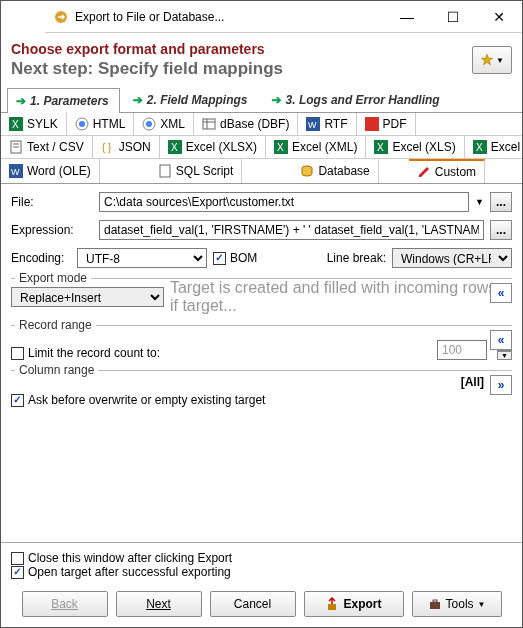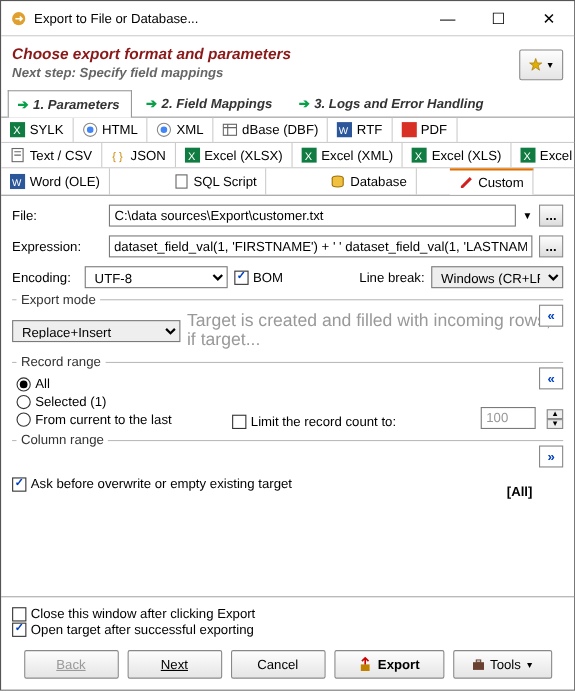--- a/index.html
+++ b/index.html
@@ -1,43 +1,43 @@
 <!DOCTYPE html>
 <html><head>
 <meta charset="utf-8">
 <style>
   * { box-sizing: border-box; }
   body { margin:0; font-family: "Segoe UI", Tahoma, sans-serif; font-size:12px; background:#fff; color:#000; }
   .window { width:523px; height:628px; border:1px solid #555; display:flex; flex-direction:column; background:#fff; }
-  .titlebar { height:32px; display:flex; align-items:center; padding-left:8px; border-bottom:1px solid #ccc; }
+  .titlebar { height:32px; display:flex; align-items:center; padding-left:8px; border-bottom:1px solid #ccc;margin-left:44px; }
   .titlebar .icon { width:16px; height:16px; margin-right:6px; }
   .titlebar .title { flex:1; }
   .title-buttons { display:flex; }
   .title-buttons div { width:46px; height:32px; display:flex; align-items:center; justify-content:center; font-size:14px; }
-  .header { padding:8px 10px 4px; display:flex; align-items:flex-end; justify-content:space-between;font-style:italic; }
+  .header { padding:8px 10px 4px; display:flex; align-items:center; justify-content:space-between; }
   .header-left { }
   .header-title { font-size:14px; font-weight:bold; color:#8a1a1a; }
-  .header-sub { font-size:12px; font-weight:bold; color:#666; margin-top:2px; }
+  .header-sub { font-size:17px; font-weight:bold; color:#666; margin-top:2px; }
   .star-btn { width:40px; height:28px; border:1px solid #888; background:linear-gradient(#fdfdfd,#e5e5e5); border-radius:2px; display:flex; align-items:center; justify-content:center; }
   .tabs { display:flex; border-bottom:1px solid #999; padding:0 6px; margin-top:4px; }
   .tab { padding:5px 10px 5px 8px; display:flex; align-items:center; gap:4px; font-style:italic; font-weight:bold; color:#333; margin-right:4px; border:1px solid transparent; border-bottom:none; }
   .tab .arrow { color:#0aa04a; font-style:normal; font-weight:bold; }
   .tab.active { border-color:#999; background:#fff; position:relative; top:1px; }
   .format-rows { border-bottom:1px solid #999; }
   .format-row { display:flex; border-bottom:1px solid #ccc; }
   .format-row:last-child { border-bottom:none; }
   .fmt { display:flex; align-items:center; gap:4px; padding:4px 8px; border-right:1px solid #ccc; flex:0 0 auto; white-space:nowrap; }
   .fmt .fi { width:14px; height:14px; display:inline-block; }
   .fmt.active { background:#fff; border-top:2px solid #e07000; }
   .body { flex:1; padding:8px 10px; overflow:hidden; }
   .row { display:flex; align-items:center; margin-bottom:8px; gap:6px; }
   .lbl { width:82px; }
   input[type=text], select { font-family:inherit; font-size:12px; border:1px solid #7a7a7a; padding:2px 4px; background:#fff; height:20px; }
   .dots-btn { width:22px; height:20px; border:1px solid #888; background:linear-gradient(#fdfdfd,#ddd); display:flex; align-items:center; justify-content:center; font-weight:bold; }
-  .group { border-top:1px solid #bbb; margin-top:10px; position:relative; padding-top:10px; }
+  .group { border-top:1px solid #bbb; margin-top:10px; position:relative; }
   .group-label { position:absolute; top:-8px; left:4px; background:#fff; padding:0 4px; color:#333; }
   .expand-btn { width:22px; height:20px; border:1px solid #888; display:flex; align-items:center; justify-content:center; color:#0040c0; font-weight:bold; position:absolute; right:0; top:4px; background:#fff; }
   .radio { display:flex; align-items:center; gap:4px; margin:2px 0 2px 4px; }
   .check { display:flex; align-items:center; gap:4px; }
   .check .box, .radio .circ { width:13px; height:13px; border:1px solid #333; display:flex; align-items:center; justify-content:center; font-size:10px; }
   .radio .circ { border-radius:50%; }
   .radio .dot { width:7px; height:7px; background:#000; border-radius:50%; }
   .check .mark { color:#0040c0; font-weight:bold; line-height:10px; }
   .footer { border-top:1px solid #aaa; padding:8px 10px 10px; }
   .footer-checks { display:flex; justify-content:space-between; margin-bottom:12px;flex-direction:column; }
@@ -252,54 +252,38 @@
       <div class="row">
         <select style="width:178px;background:#eee"><option>Replace+Insert</option></select>
         <span class="hint">Target is created and filled with incoming rows; if target...</span>
       </div>
     </div>
 
     <div class="group">
       <span class="group-label">Record range</span>
       <div class="expand-btn">«</div>
       <div style="display:flex;">
-        <div style="flex:0 0 200px;">
-          <div class="radio">
-              <span class="circ">
-                <span class="dot"></span>
-              </span>
-              <span>All</span>
-            </div>
-          <div class="radio">
-              <span class="circ"></span>
-              <span>Selected (1)</span>
-            </div>
-          <div class="radio">
-              <span class="circ"></span>
-              <span>From current to the last</span>
-            </div>
-        </div>
         <div style="flex:1; display:flex; align-items:flex-end; gap:10px; padding-top:14px;">
           <div class="check">
               <span class="box"></span>
               <span>Limit the record count to:</span>
             </div>
           <div class="sp"></div>
           <input type="text" style="width: 50px; color: rgb(153, 153, 153);" value="100">
           <div class="spin">
               <div>▲</div>
               <div>▼</div>
             </div>
         </div>
       </div>
     </div>
 
     <div class="group" style="padding-bottom:6px;">
       <span class="group-label">Column range</span>
-      <div style="position:absolute; right:28px; top:4px; font-weight:bold;margin-top:35px;">[All]</div>
+      <div style="position:absolute; right:28px; top:4px; font-weight:bold;">[All]</div>
       <div class="expand-btn">»</div>
     </div>
 
     <div style="margin-top:16px;">
       <div class="check">
           <span class="box">
             <span class="mark">✓</span>
           </span>
           <span>Ask before overwrite or empty existing target</span>
         </div>

